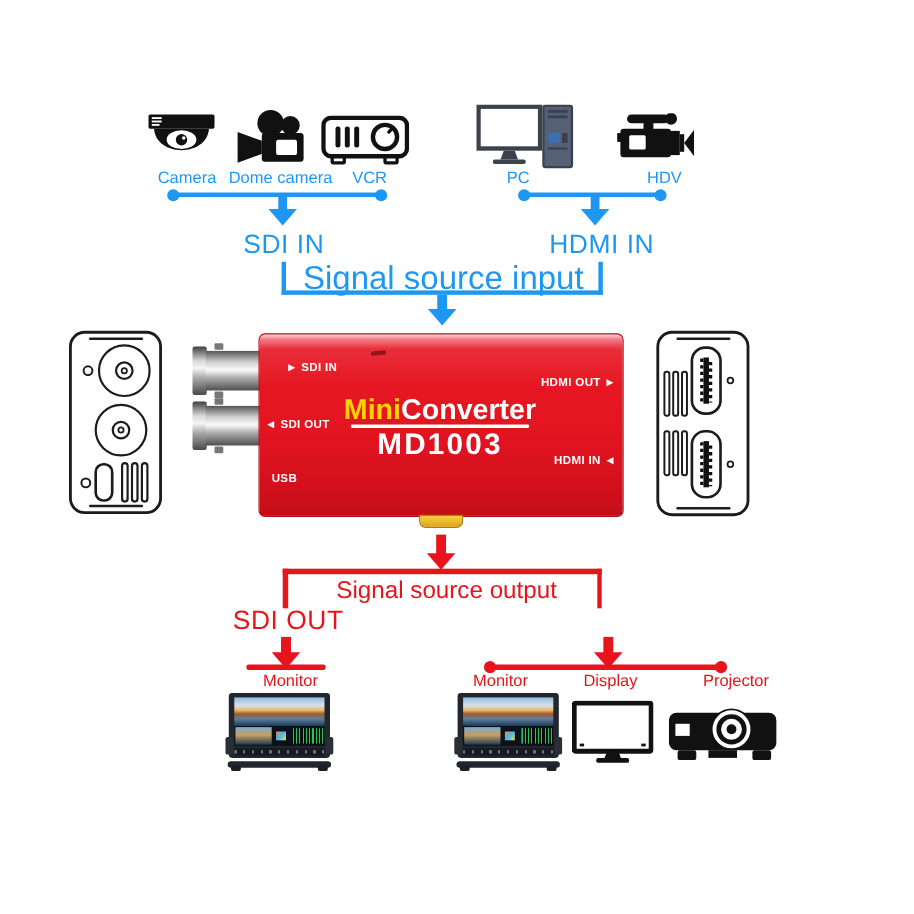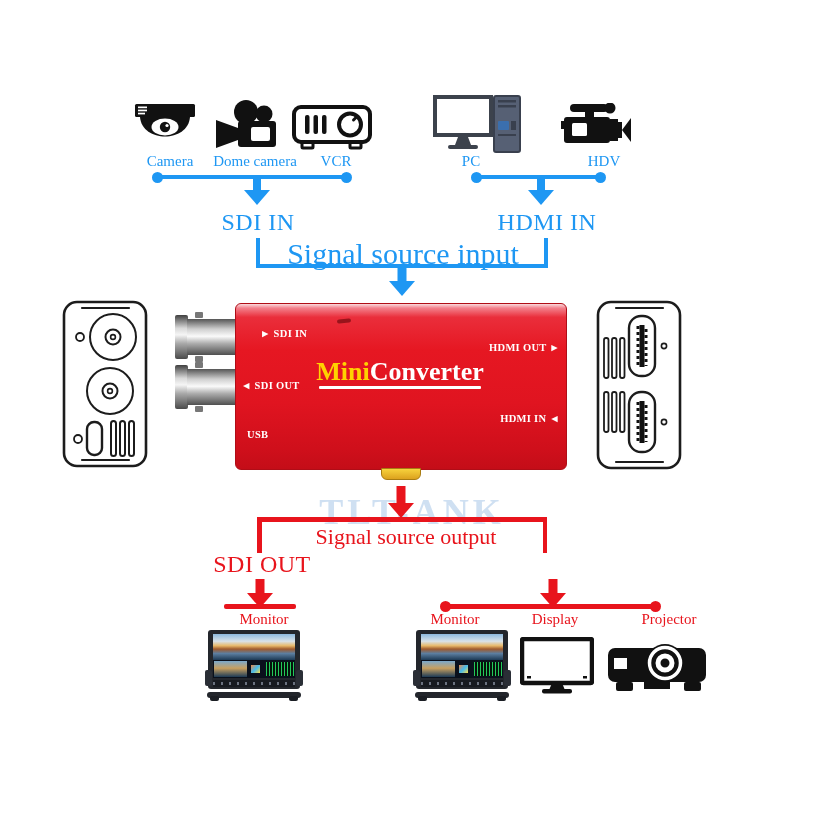--- a/index.html
+++ b/index.html
@@ -1,17 +1,17 @@
 <!DOCTYPE html>
 <html><head>
 <meta charset="utf-8">
 <style>
   html,body{margin:0;padding:0;background:#fff;}
   #stage{position:relative;width:831px;height:831px;background:#fff;overflow:hidden;
-         font-family:Liberation Serif, serif;margin:0 auto;}
+         font-family:Liberation Sans, sans-serif;margin:0 auto;}
   .abs{position:absolute;}
   .cx{transform:translateX(-50%);white-space:nowrap;}
 
   
   :root{
     --blue:#1e97f3;
     --red:#e8141c;
     --wm:#cfe0f2;
   }
 
@@ -240,23 +240,23 @@
   <div class="abs smudge"></div>
 
   <div class="abs port-label" style="left:260px;top:328px;z-index:2">► SDI IN</div>
   <div class="abs port-label" style="left:241px;top:380px;z-index:2">◄ SDI OUT</div>
   <div class="abs port-label" style="left:247px;top:429px;z-index:2">USB</div>
   <div class="abs port-label" style="right:271px;top:342px;z-index:2">HDMI OUT ►</div>
   <div class="abs port-label" style="right:271px;top:413px;z-index:2">HDMI IN ◄</div>
 
   <div class="abs cx brand" style="left:400px;top:357px"><span class="mini">Mini</span><span class="conv">Converter</span></div>
   <div class="abs underline" style="left:319px;top:386px;width:162px"></div>
+  <div class="abs cx model" style="left:400px;top:389px">MD1003</div>
   <div class="abs usb-tab"></div>
 
-  <div class="abs cx watermark" style="left:412px;top:491px">TLT-ANK</div>
 
   <div class="arr red" style="left:388px;top:486px;width:26px;height:32px;z-index:1">
     <div class="sh" style="top:0;width:9px;height:18px"></div>
       <div class="hd" style="top:17px"></div>
   </div>
   <div class="abs red-bg" style="left:257px;top:517px;width:290px;height:4.5px;z-index:1"></div>
   <div class="abs red-bg" style="left:257px;top:517px;width:4.5px;height:36px;z-index:1"></div>
   <div class="abs red-bg" style="left:542.5px;top:517px;width:4.5px;height:36px;z-index:1"></div>
   <div class="abs cx caption-red" style="left:406px;top:524px;z-index:1">Signal source output</div>
 

